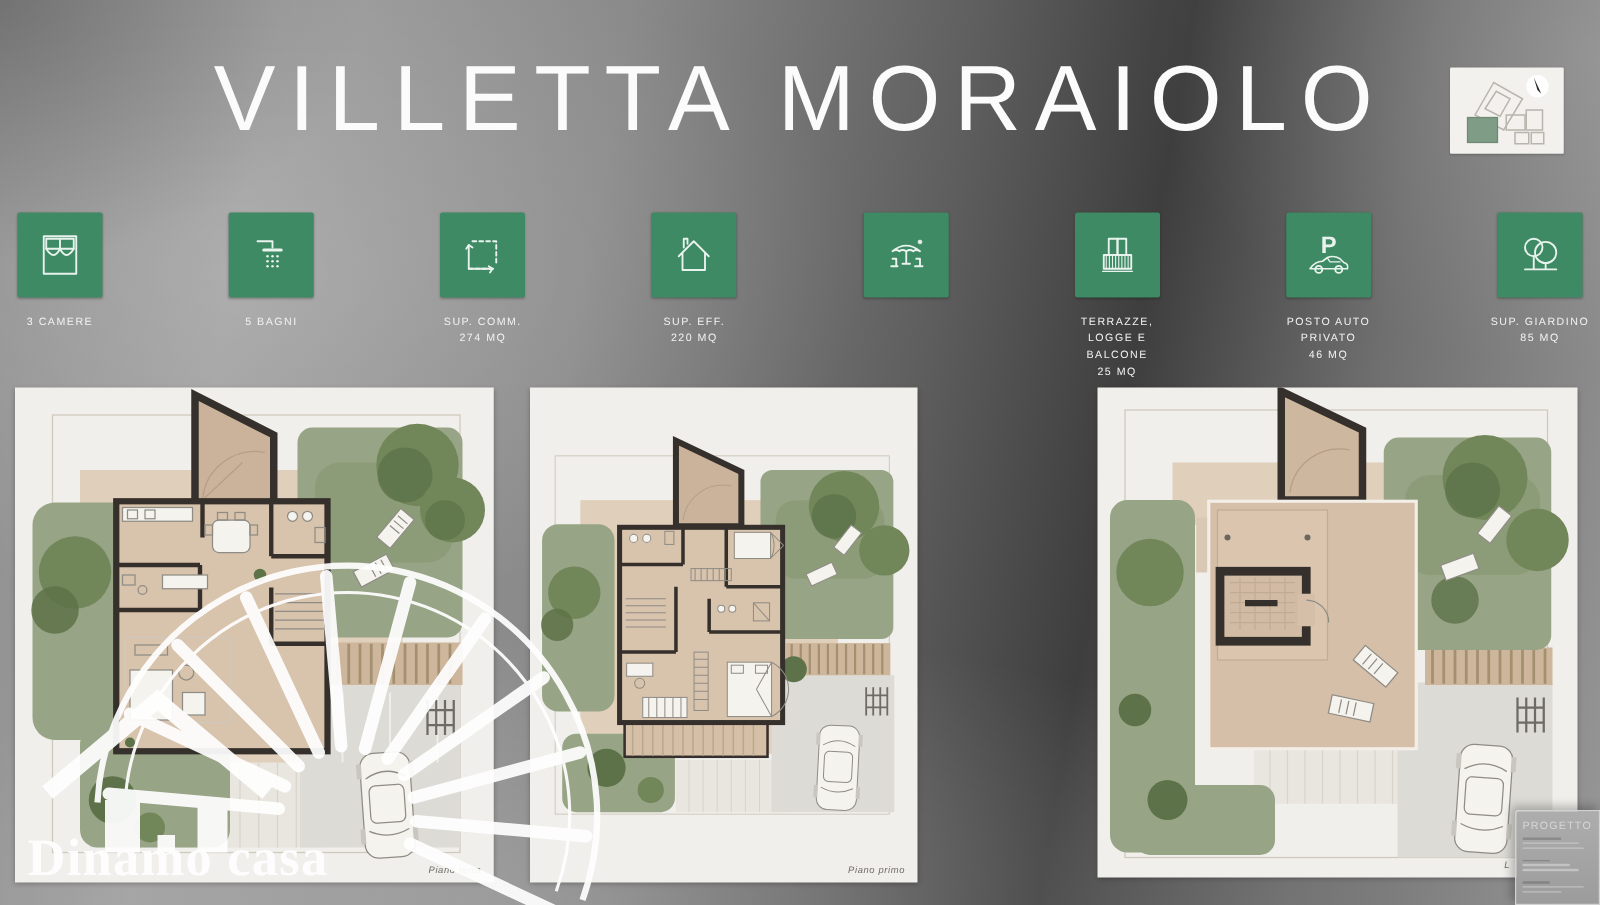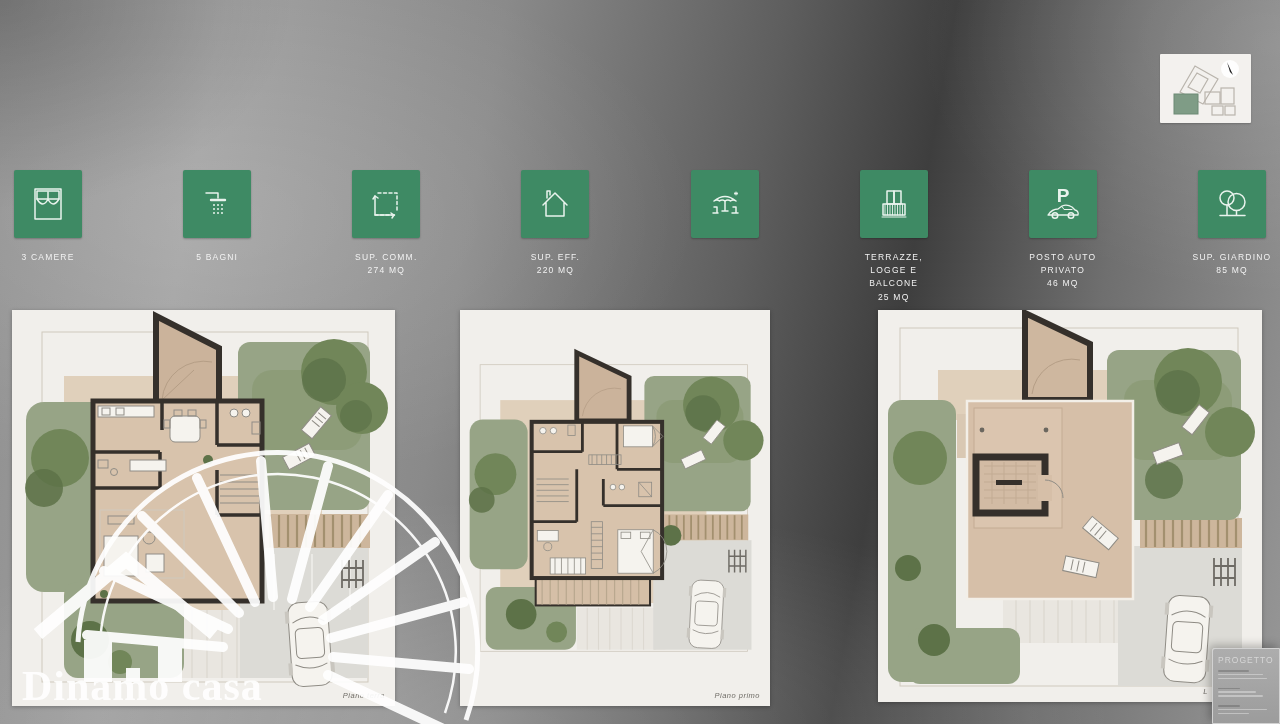--- a/index.html
+++ b/index.html
@@ -35,21 +35,21 @@
     box-shadow:0 1px 2px rgba(0,0,0,.25);
   }
   .icon-box svg{ stroke:#e9f3ed; fill:none; stroke-width:1.5; stroke-linecap:round; stroke-linejoin:round; }
   .feat-label{
     margin-top:13px; width:128px; text-align:center; white-space:pre-line;
     font-size:8.5px; letter-spacing:1.2px; line-height:1.55; color:#f2f2f2;
   }
   
   .plan-card{ position:absolute; background:#f1efeb; box-shadow:0 1px 4px rgba(0,0,0,.28); z-index:1; }
   #plan1{ left:12px;  top:310px; width:383px; height:396px; }
-  #plan2{ left:460px; top:310px; width:310px; height:396px; }
+  #plan2{ left:424px; top:310px; width:310px; height:396px; }
   #plan3{ left:878px; top:310px; width:384px; height:392px; }
   .plan-card svg{ display:block; width:100%; height:100%; }
   .caption{
     position:absolute; bottom:6px; right:10px; z-index:2;
     font-size:7.5px; font-style:italic; letter-spacing:.5px; color:#6f6c66;
   }
   #plan3 .caption{ right:54px; }
   .w5{stroke:#35302b;stroke-width:5;fill:none}
   .w4{stroke:#35302b;stroke-width:3.5;fill:none}
   .fw{stroke:#8f8c85;stroke-width:1;fill:#f5f3ee}
@@ -73,20 +73,21 @@
   .p-line{ height:1.6px; background:rgba(235,235,235,.45); margin:2.2px 0; border-radius:1px; }
   .p-line.dark{ background:rgba(70,70,70,.30); }
   .p-gap{ height:4px; }
   .pw1{width:55%} .pw2{width:80%} .pw3{width:68%} .pw4{width:40%} .pw5{width:88%}
 </style>
 </head>
 <body>
 
 <div class="slide">
 
+  <div class="title">VILLETTA MORAIOLO</div>
 
   <div class="logo-card">
     <svg viewBox="0 0 91 69">
       <g fill="none" stroke="#b9b4ac" stroke-width="1.2">
         <polygon points="20,38 35,12 58,25 43,50"></polygon>
         <polygon points="28,33 37,19 48,25 40,39"></polygon>
         <rect x="45" y="38" width="15" height="12"></rect>
         <rect x="61" y="34" width="13" height="16"></rect>
         <rect x="52" y="52" width="11" height="9"></rect>
         <rect x="65" y="52" width="10" height="9"></rect>

